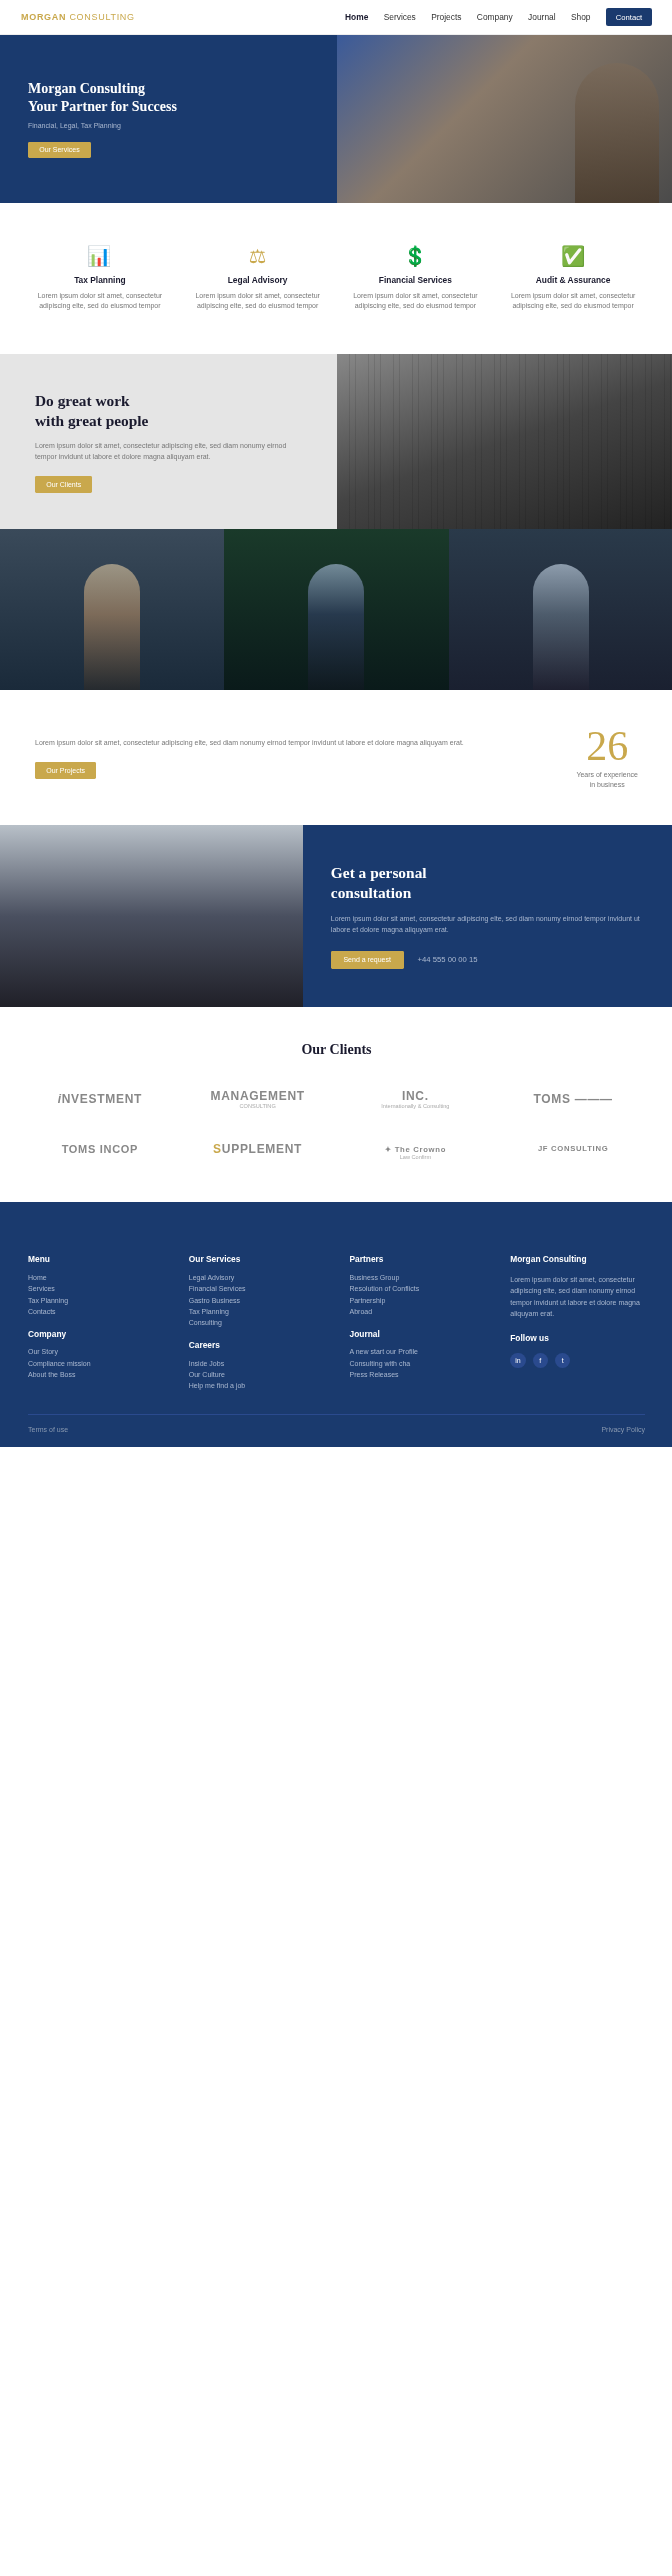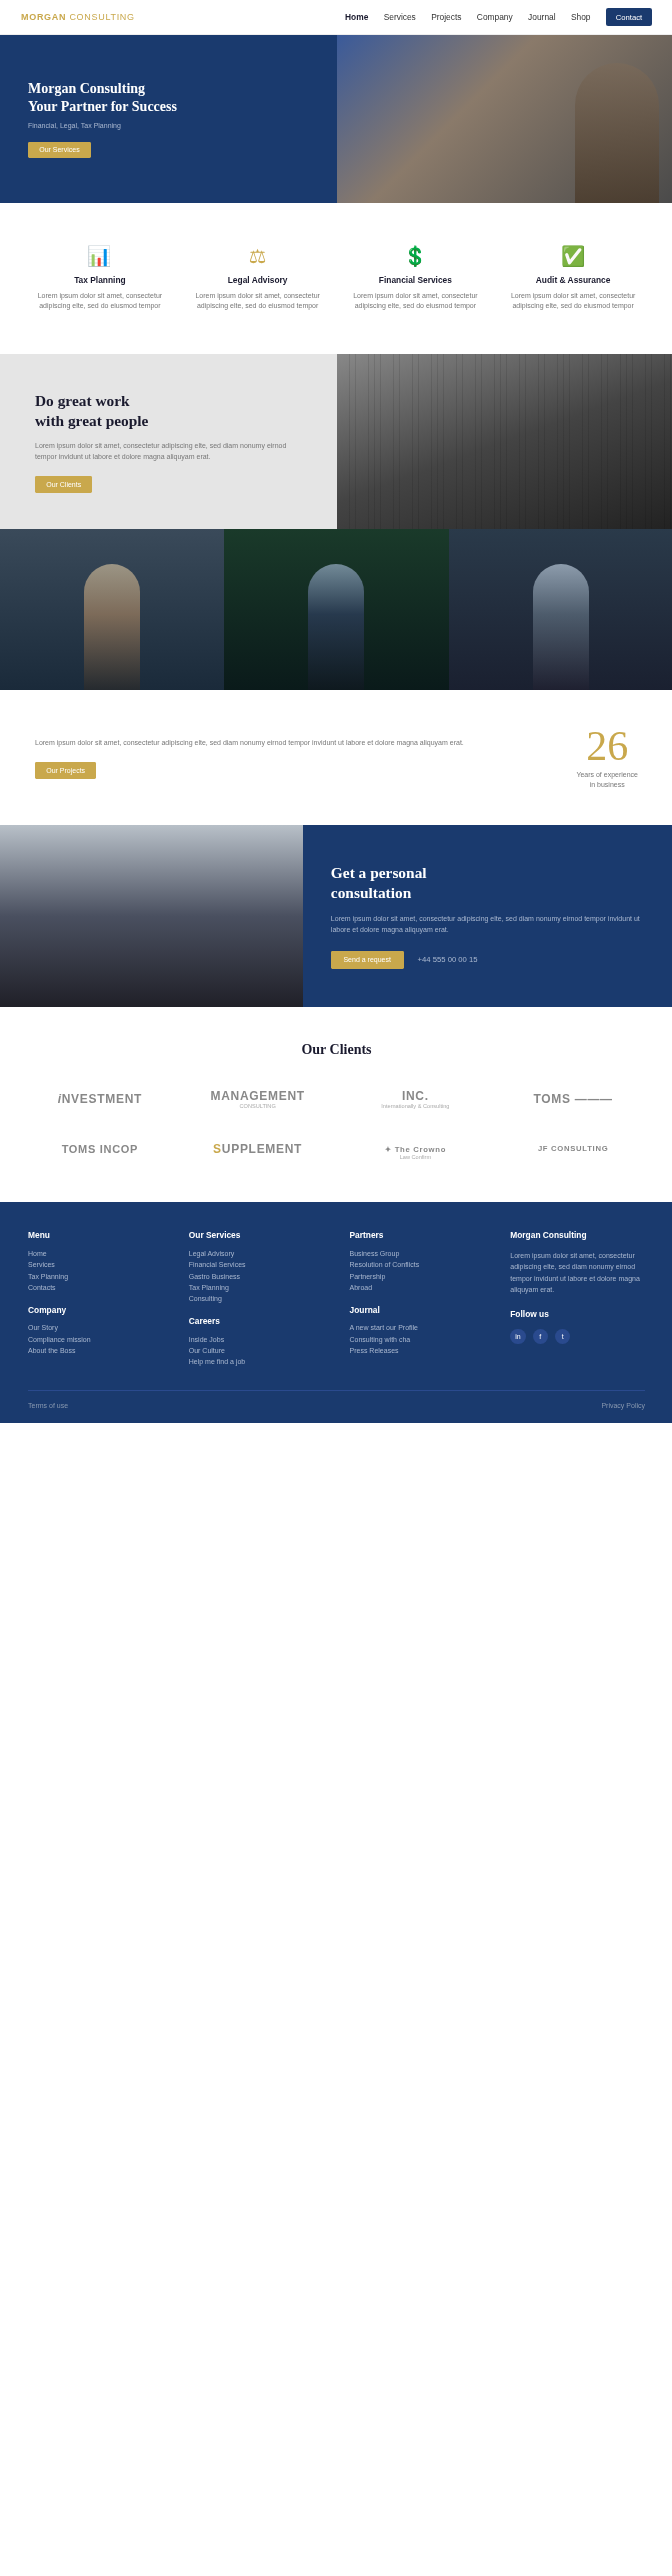--- a/index.html
+++ b/index.html
@@ -108,21 +108,21 @@
     
     .clients-section { padding: 35px 28px; background: #fff; }
     .clients-title { text-align: center; font-size: 14px; color: #1a1a2e; margin-bottom: 24.5px; }
     .clients-grid { display: grid; grid-template-columns: repeat(4, 1fr); gap: 14px; align-items: center; }
     .client-logo { text-align: center; padding: 7px; }
     .client-logo-text { font-size: 12px; color: #888; font-family: sans-serif; letter-spacing: 0.7px; font-weight: bold; }
     .client-logo-sub { font-size: 5.6px; color: #aaa; font-family: sans-serif; }
 
     
     .footer { background: #1a3a6e; padding: 28px 28px 14px; color: #aab8d0; }
-    .footer-grid { display: grid; grid-template-columns: repeat(4, 1fr); gap: 26px; margin-bottom: 21px; }
+    .footer-grid { display: grid; grid-template-columns: repeat(4, 1fr); gap: 26px; margin-bottom: 21px; margin-top: 24px; }
     .footer-col-title { color: #fff; font-size: 8.4px; font-family: sans-serif; font-weight: bold; margin-bottom: 9.8px; }
     .footer-link { display: block; color: #aab8d0; font-size: 7px; font-family: sans-serif; text-decoration: none; margin-bottom: 4.2px; }
     .footer-text { color: #aab8d0; font-size: 7px; font-family: sans-serif; line-height: 1.6; }
     .footer-social { display: flex; gap: 7px; margin-top: 7px; }
     .social-icon { width: 15.4px; height: 15.4px; background: #2a4a8e; border-radius: 50%; display: flex; align-items: center; justify-content: center; font-size: 7px; color: #fff; cursor: pointer; font-family: sans-serif; }
     .footer-bottom { border-top: 0.7px solid #2a4a8e; padding-top: 10.5px; display: flex; justify-content: space-between; }
     .footer-bottom-link { color: #8898b0; font-size: 7px; font-family: sans-serif; text-decoration: none; }
 
     .divider { height: 0.7px; background: #eee; margin: 0 28px; }
   </style>

